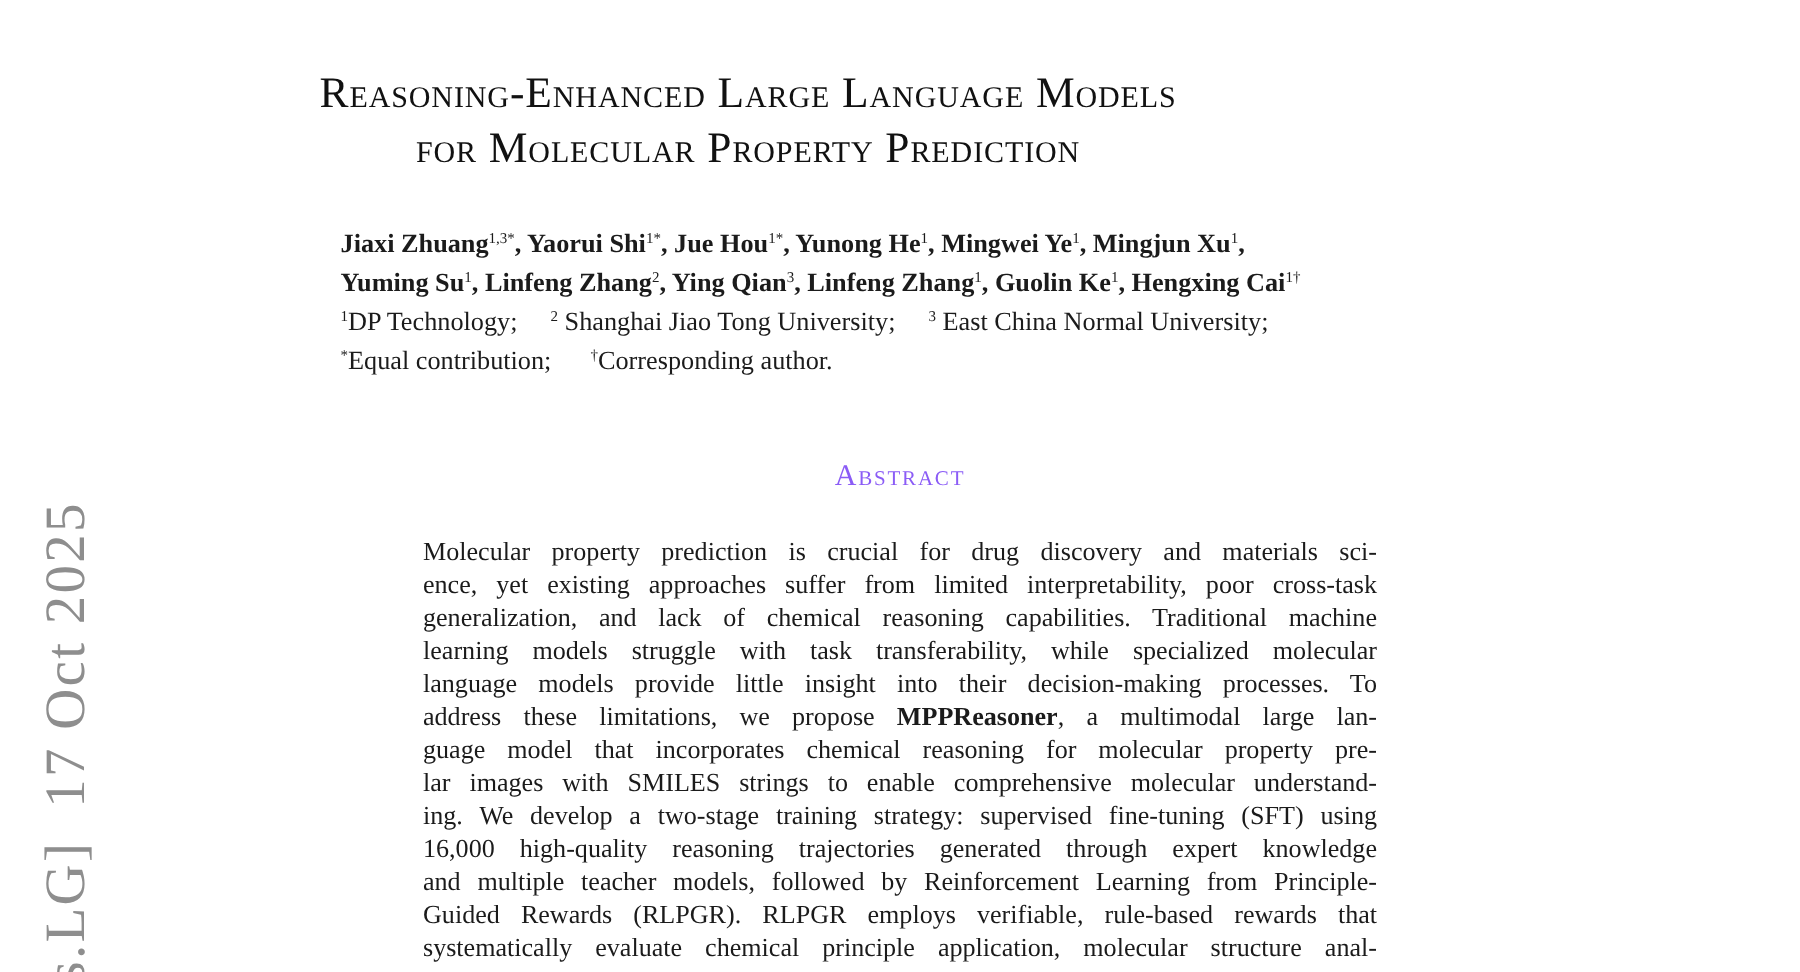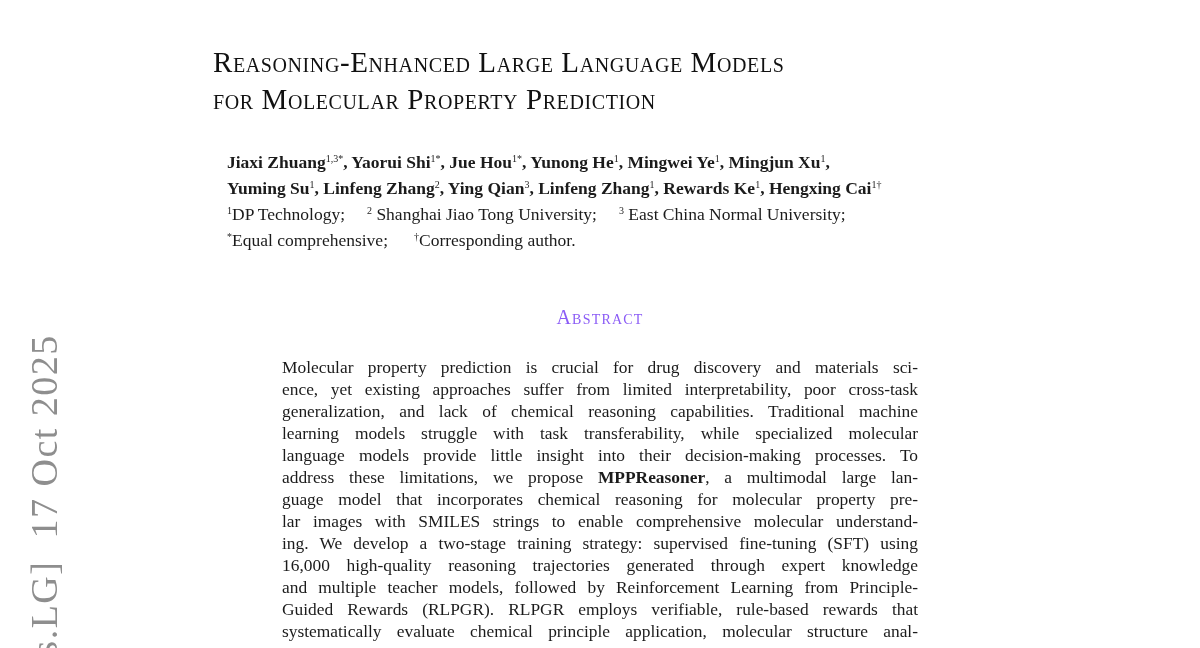--- a/index.html
+++ b/index.html
@@ -35,21 +35,21 @@
     left: 213px;
     top: 44px;
     margin: 0;
     font-weight: normal;
     font-variant: small-caps;
     font-size: 29px;
     line-height: 37px;
     letter-spacing: 0.6px;
     color: #111111;
   }
-  .title .tline { display: block; }
+  .title .tline { display: block; text-align: center; }
   
   .author-block {
     position: absolute;
     left: 227px;
     top: 149px;
     width: 740px;
     font-size: 17.5px;
     line-height: 26px;
   }
   .author-line { font-weight: bold; white-space: nowrap; }
@@ -106,27 +106,27 @@
   <h1 class="title">
     <span class="tline">Reasoning-Enhanced Large Language Models</span>
     <span class="tline">for Molecular Property Prediction</span>
   </h1>
 
   <div class="author-block">
     <div class="author-line">
       <span>Jiaxi Zhuang</span><sup>1,3*</sup><span>, </span><span>Yaorui Shi</span><sup>1*</sup><span>, </span><span>Jue Hou</span><sup>1*</sup><span>, </span><span>Yunong He</span><sup>1</sup><span>, </span><span>Mingwei Ye</span><sup>1</sup><span>, </span><span>Mingjun Xu</span><sup>1</sup><span>,</span>
     </div>
     <div class="author-line">
-      <span>Yuming Su</span><sup>1</sup><span>, </span><span>Linfeng Zhang</span><sup>2</sup><span>, </span><span>Ying Qian</span><sup>3</sup><span>, </span><span>Linfeng Zhang</span><sup>1</sup><span>, </span><span>Rewards Ke</span><sup>1</sup><span>, </span><span>Hengxing Cai</span><sup>1†</sup><span></span>
+      <span>Yuming Su</span><sup>1</sup><span>, </span><span>Linfeng Zhang</span><sup>2</sup><span>, </span><span>Ying Qian</span><sup>3</sup><span>, </span><span>Linfeng Zhang</span><sup>1</sup><span>, </span><span>Guolin Ke</span><sup>1</sup><span>, </span><span>Hengxing Cai</span><sup>1†</sup><span></span>
     </div>
     <div class="affil-line">
       <span class="affil-item"><sup>1</sup><span>DP Technology;</span></span><span class="affil-item"><sup>2</sup><span> Shanghai Jiao Tong University;</span></span><span class="affil-item"><sup>3</sup><span> East China Normal University;</span></span>
     </div>
     <div class="note-line">
-      <span class="note-item"><sup>*</sup><span>Equal comprehensive;</span></span><span class="note-item"><sup>†</sup><span>Corresponding author.</span></span>
+      <span class="note-item"><sup>*</sup><span>Equal contribution;</span></span><span class="note-item"><sup>†</sup><span>Corresponding author.</span></span>
     </div>
   </div>
 
   <div class="abstract-heading">Abstract</div>
 
   <div class="abstract-body">
     <div class="abs-line">Molecular property prediction is crucial for drug discovery and materials sci-</div>
     <div class="abs-line">ence, yet existing approaches suffer from limited interpretability, poor cross-task</div>
     <div class="abs-line">generalization, and lack of chemical reasoning capabilities. Traditional machine</div>
     <div class="abs-line">learning models struggle with task transferability, while specialized molecular</div>

